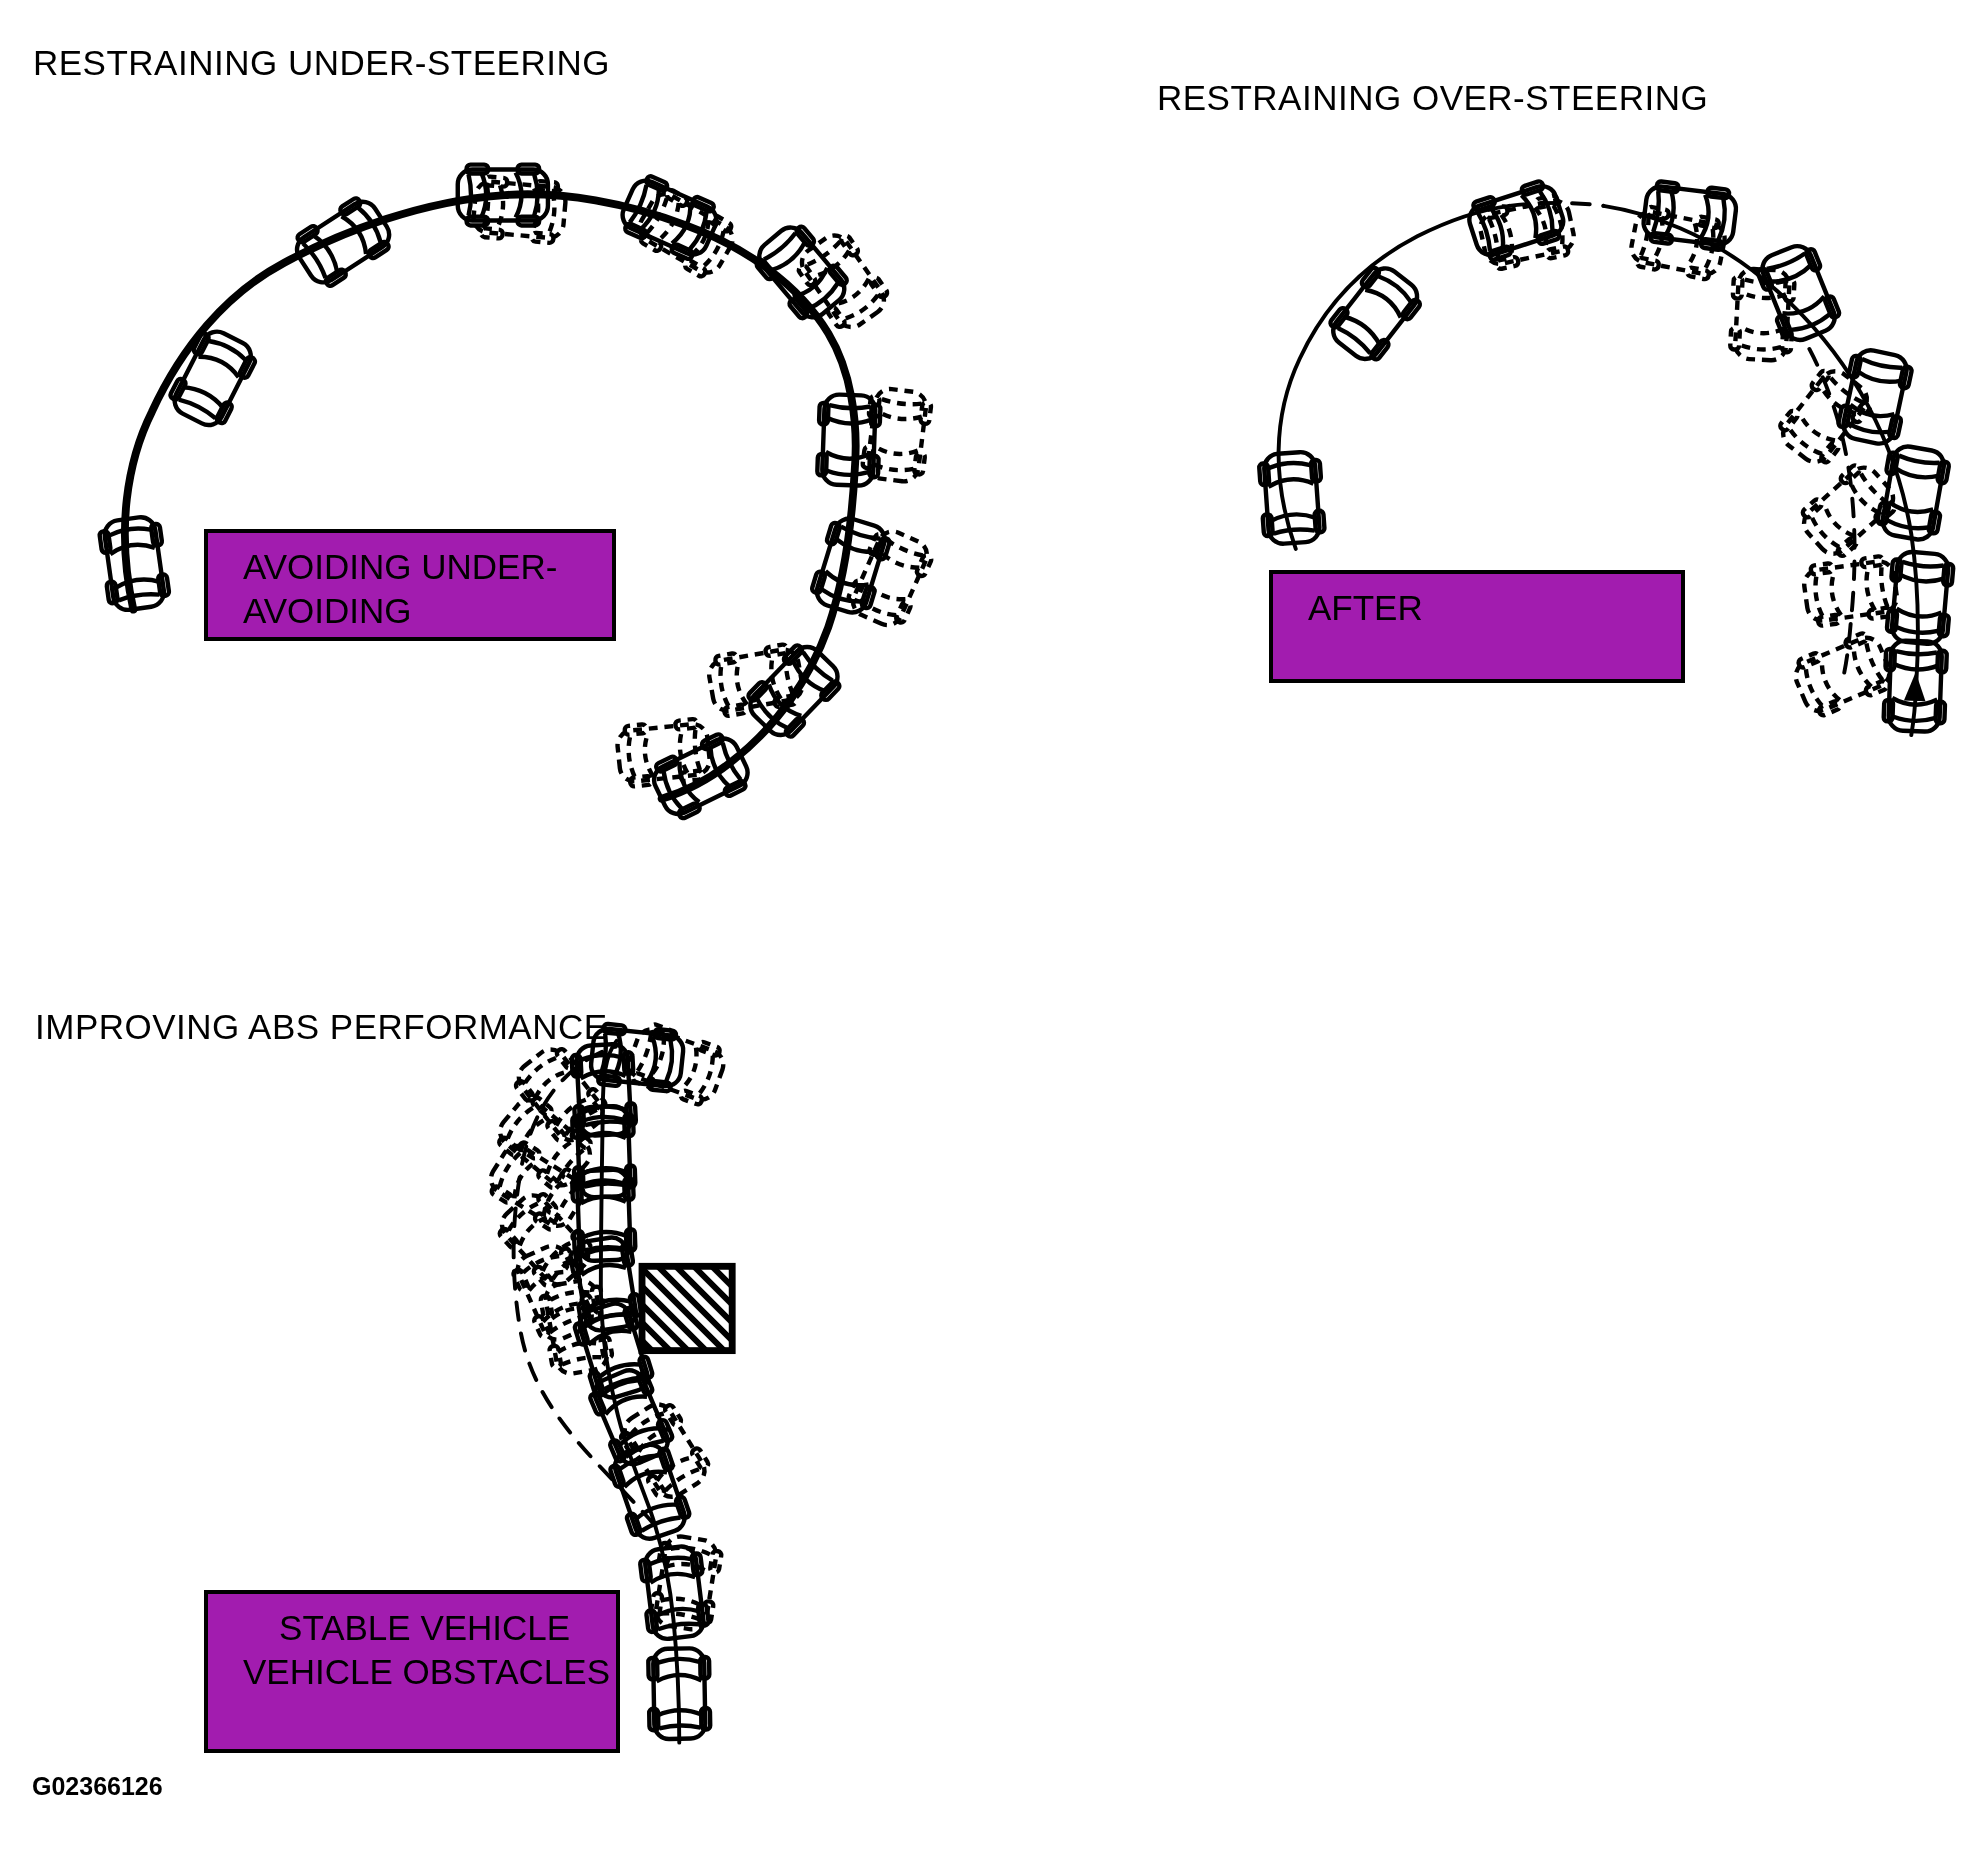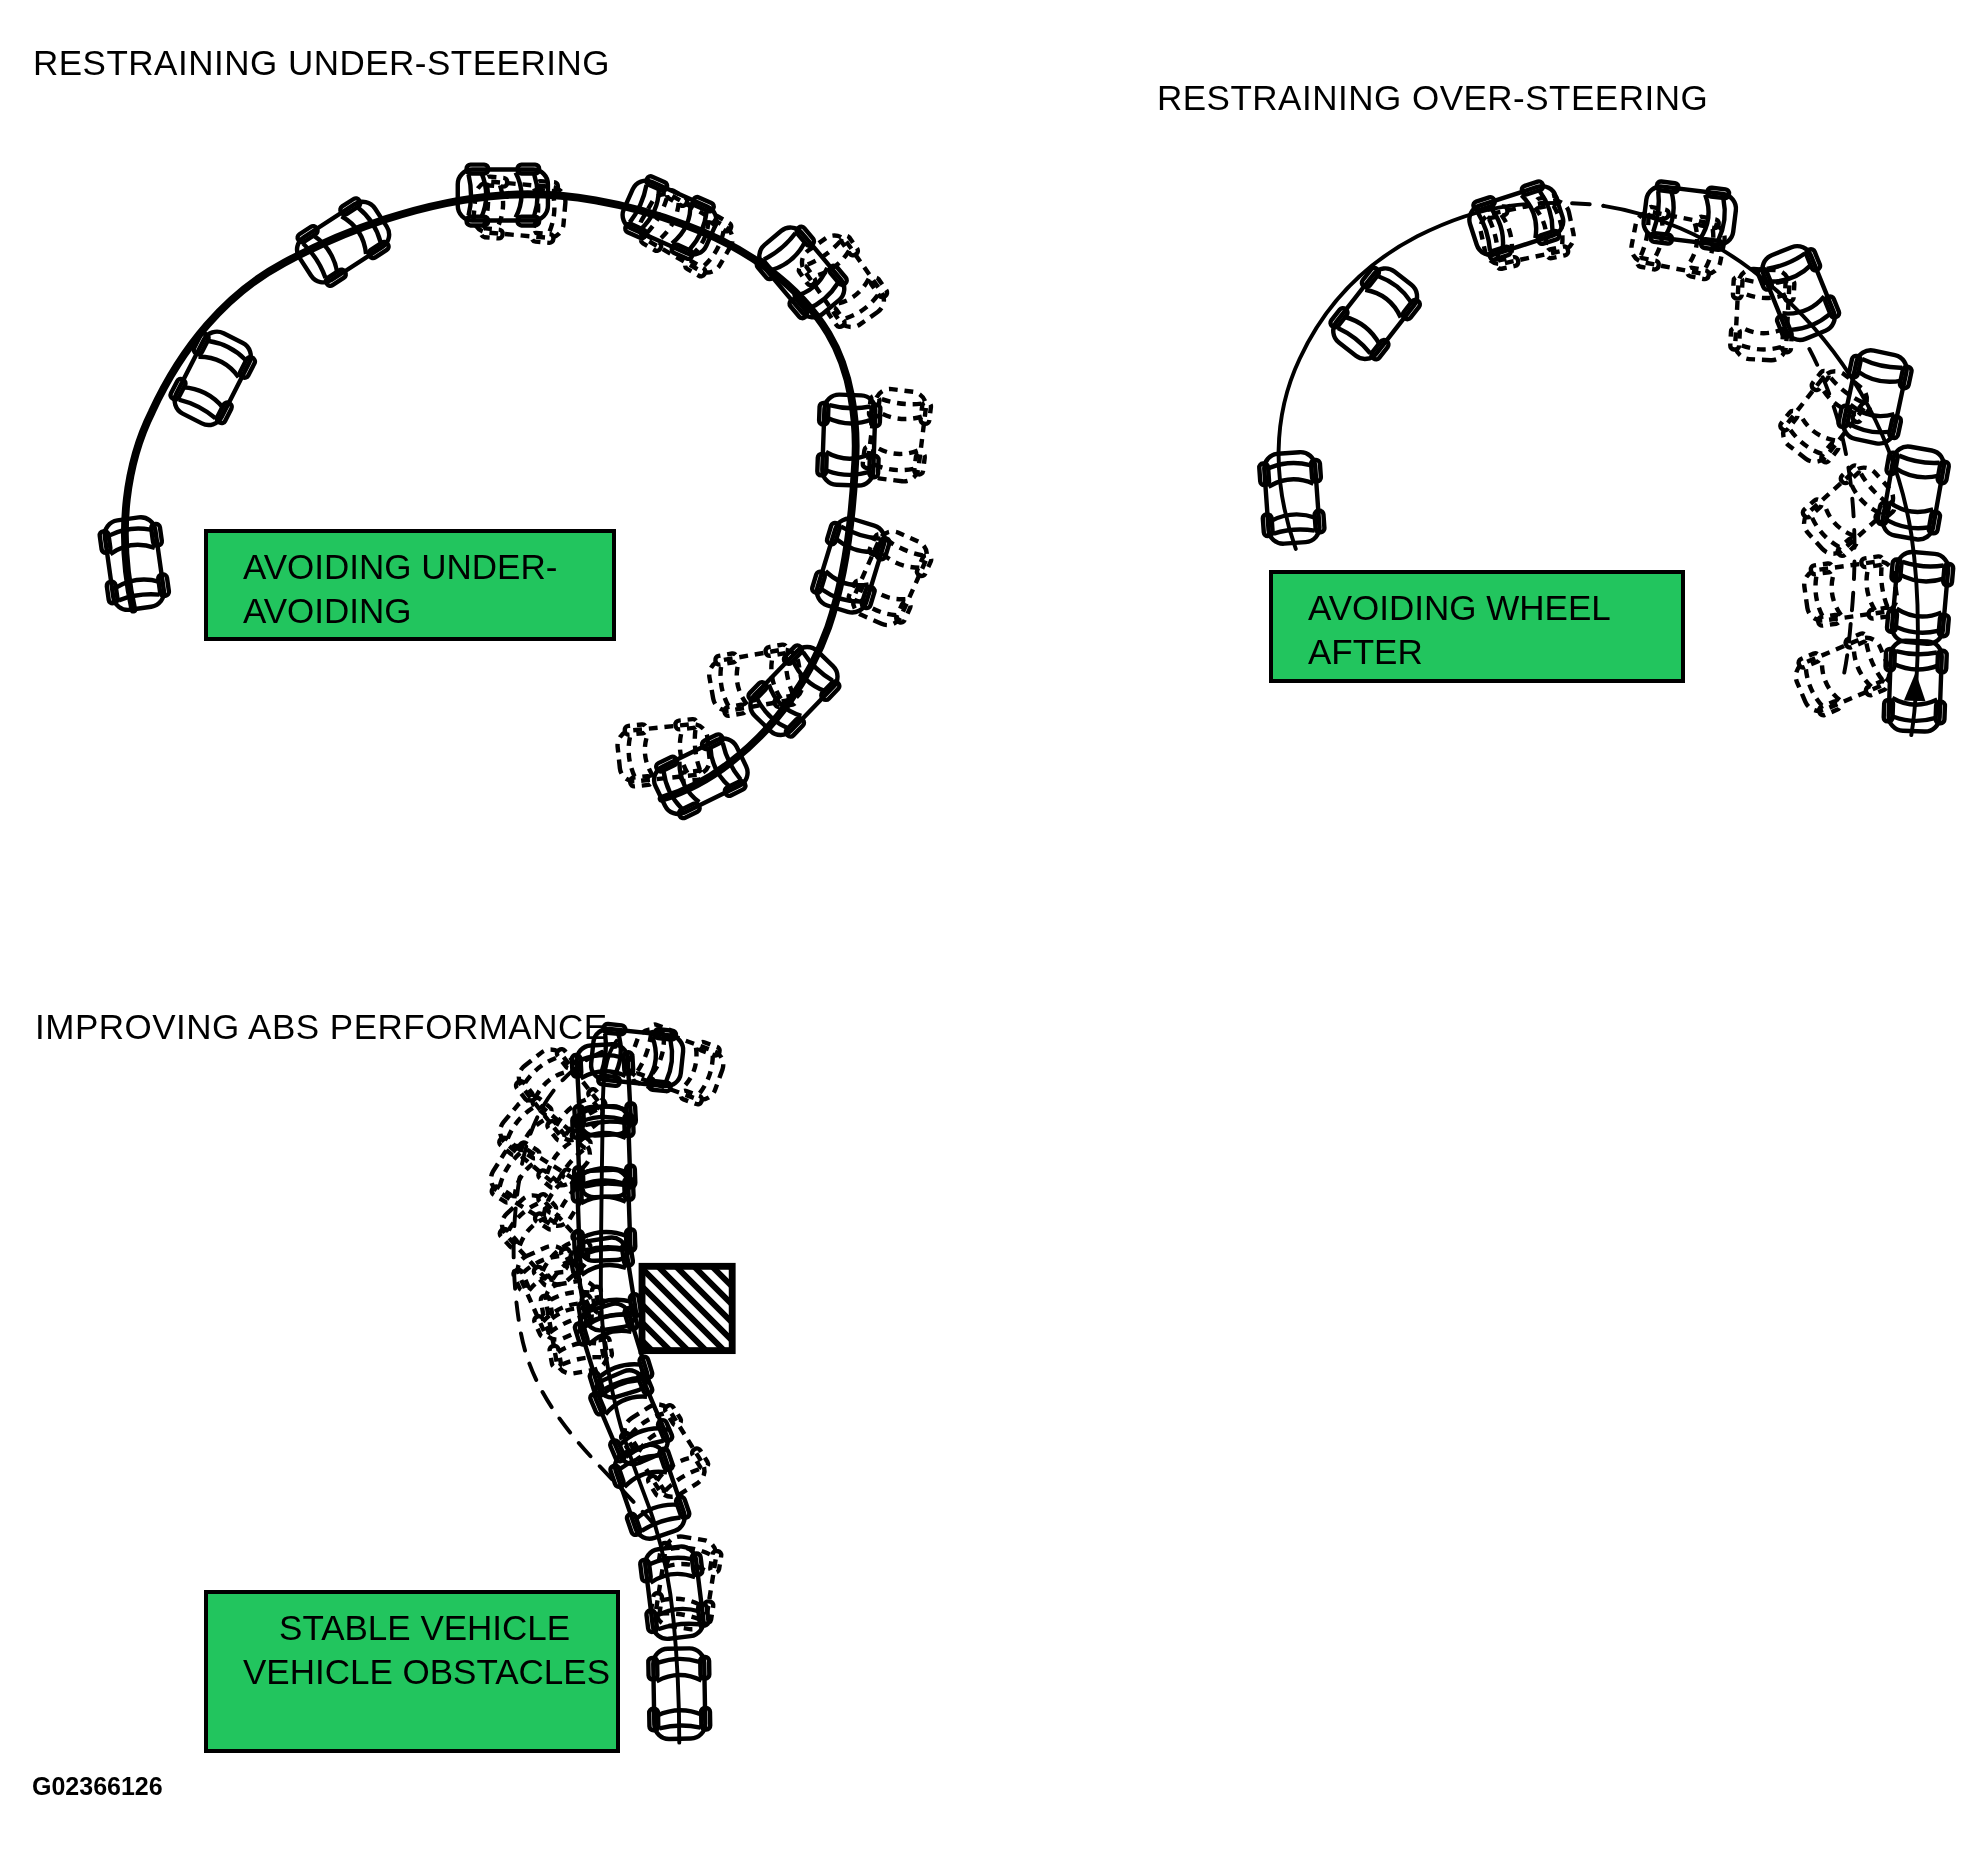--- a/index.html
+++ b/index.html
@@ -20,21 +20,21 @@
     color: #000;
   }
   .canvas-svg {
     position: absolute;
     left: 0; top: 0;
     width: 1977px; height: 1874px;
   }
   .caption-box {
     position: absolute;
     border: 4.9px solid #000;
-    background: #22c55e;
+    background: #a21caf;
     box-sizing: border-box;
     padding: 11.8px 9.8px 0 35px;
   }
   .caption-line {
     font-size: 35px;
     line-height: 44px;
     white-space: nowrap;
     color: #000;
   }
   .figure-id {
@@ -149,21 +149,20 @@
         <use transform="translate(588 1354) rotate(-10)" fill="none" stroke="#000000" stroke-width="4.5" stroke-dasharray="9 7" href="#car" xlink:href="#car"></use>
       </g>
   </svg>
 
   <div class="caption-box" style="left:204px; top:529px; width:412px; height:112px;">
     <div class="caption-line">AVOIDING UNDER-</div>
     <div class="caption-line">AVOIDING</div>
   </div>
 
   <div class="caption-box" style="left:1269px; top:570px; width:416px; height:113px;">
-    <div class="caption-line">AVOIDING WHEEL</div>
     <div class="caption-line">AFTER</div>
   </div>
 
   <div class="caption-box" style="left:204px; top:1590px; width:416px; height:163px;text-align:center;">
     <div class="caption-line">STABLE VEHICLE</div>
     <div class="caption-line">VEHICLE OBSTACLES</div>
   </div>
 
   <div class="figure-id">G02366126</div>
 

